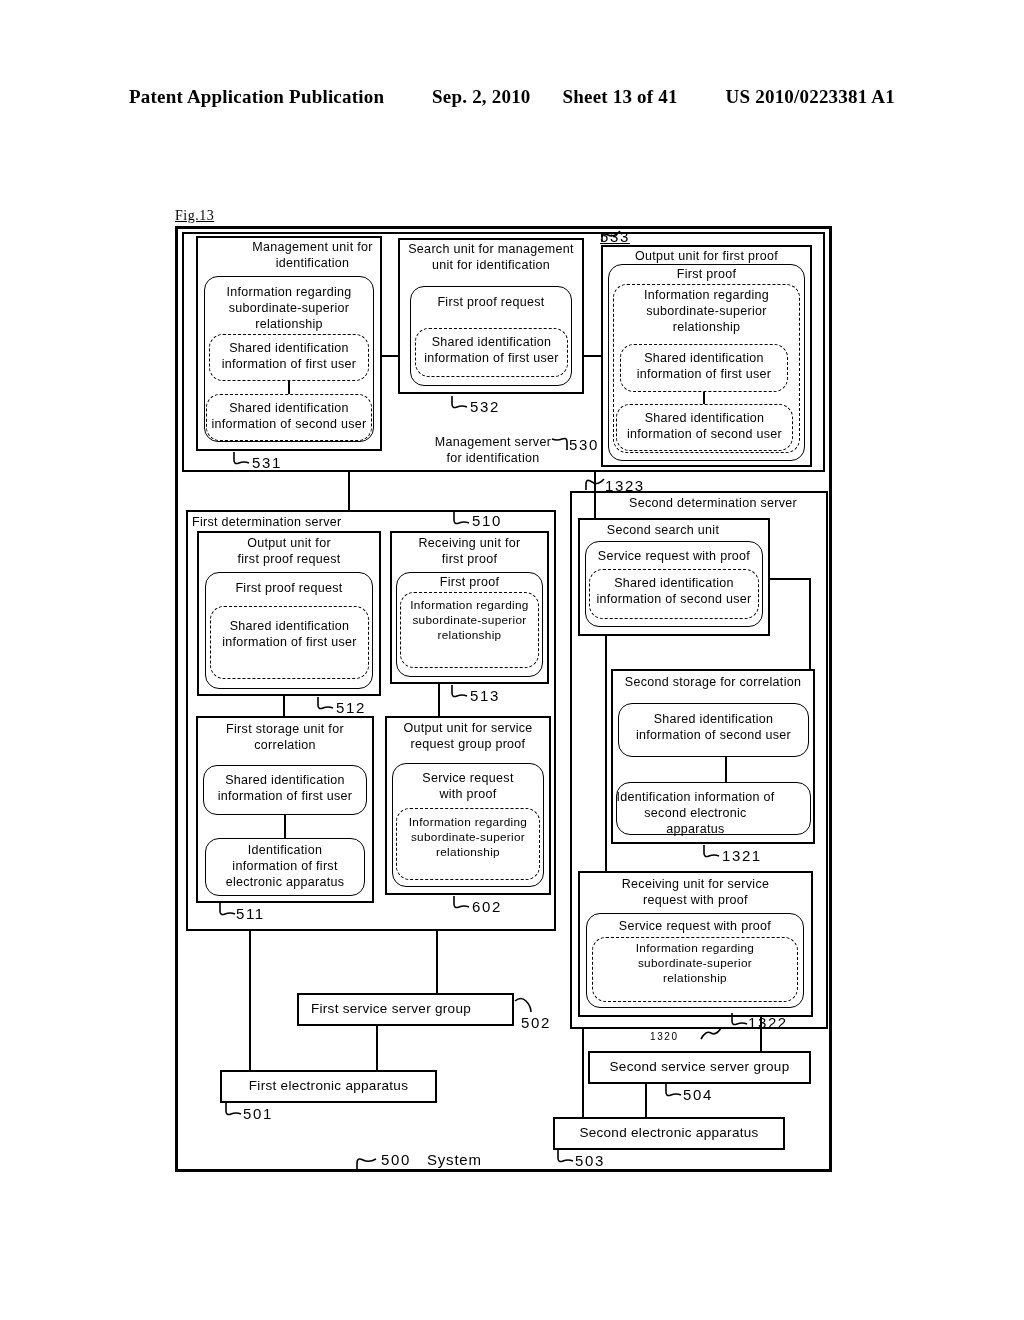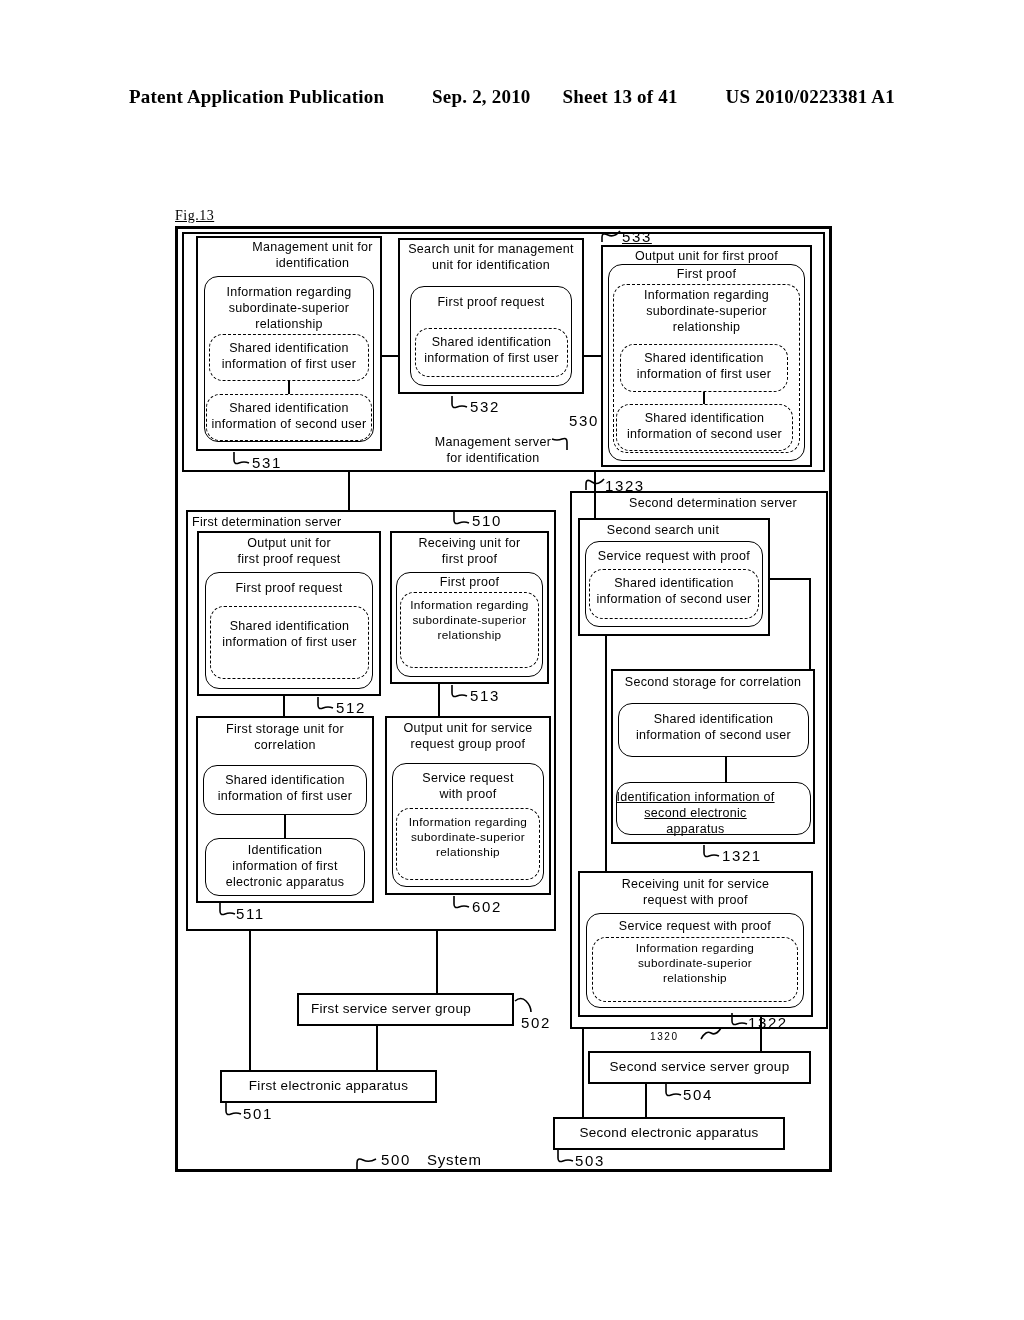--- a/index.html
+++ b/index.html
@@ -155,26 +155,26 @@
 </svg>
 <div class="ref" style="left:470px; top:398px;">532</div>
 
 <div class="ln lnh1" style="left:382px; top:355px; width:16px;"></div>
 
 <div class="t t13" style="left:400px; top:434px; width:186px;">Management server
 for identification</div>
 <svg class="lead" style="left:548px; top:436px;" width="22" height="16">
   <path d="M19,14 L19,6 Q19,1 14,3 Q9,5 4,3" stroke="#000" stroke-width="1.6" fill="none"></path>
 </svg>
-<div class="ref" style="left:569px; top:412px;">530</div>
+<div class="ref" style="left:569px; top:436px;">530</div>
 
 <svg class="lead" style="left:600px; top:228px;" width="24" height="16">
   <path d="M2,14 L2,9 Q2,4 8,7 Q14,10 20,3" stroke="#000" stroke-width="1.6" fill="none"></path>
 </svg>
-<div class="ref" style="left:622px; top:228px;text-decoration:underline;">533</div>
+<div class="ref" style="left:600px; top:228px;text-decoration:underline;">533</div>
 
 <div class="box b2" style="left:601px; top:245px; width:211px; height:222px;"></div>
 <div class="t t13" style="left:602px; top:248px; width:209px;">Output unit for first proof</div>
 <div class="rbox" style="left:608px; top:264px; width:197px; height:197px;"></div>
 <div class="t t13" style="left:609px; top:266px; width:195px;">First proof</div>
 <div class="dbox" style="left:613px; top:284px; width:187px; height:169px;"></div>
 <div class="t t13" style="left:614px; top:287px; width:185px;">Information regarding
 subordinate-superior
 relationship</div>
 <div class="dbox" style="left:620px; top:344px; width:168px; height:48px;"></div>
@@ -279,21 +279,21 @@
 <div class="ln lnh1" style="left:770px; top:578px; width:40px;"></div>
 <div class="ln lnv1" style="left:809px; top:578px; width:1.5px; height:92px;"></div>
 
 <div class="box b2" style="left:611px; top:669px; width:204px; height:175px;"></div>
 <div class="t t13" style="left:612px; top:674px; width:202px;">Second storage for correlation</div>
 <div class="rbox" style="left:618px; top:703px; width:191px; height:54px;"></div>
 <div class="t t13" style="left:618px; top:711px; width:191px;">Shared  identification
 information of second user</div>
 <div class="ln lnv" style="left:725px; top:757px; width:2px; height:25px;"></div>
 <div class="rbox" style="left:616px; top:782px; width:195px; height:53px;"></div>
-<div class="t t13" style="left:616px; top:789px; width:159px;text-decoration:underline;">Identification information of
+<div class="t t13" style="left:616px; top:789px; width:159px;">Identification information of
 second electronic apparatus</div>
 <svg class="lead" style="left:702px; top:845px;" width="22" height="16">
   <path d="M2,0 L2,8 Q2,13 7,11 Q12,9 17,11" stroke="#000" stroke-width="1.6" fill="none"></path>
 </svg>
 <div class="ref" style="left:722px; top:847px;">1321</div>
 
 <div class="box b2" style="left:578px; top:871px; width:235px; height:146px;"></div>
 <div class="t t13" style="left:579px; top:876px; width:233px;">Receiving unit for service
 request with proof</div>
 <div class="rbox" style="left:586px; top:913px; width:218px; height:95px;"></div>

